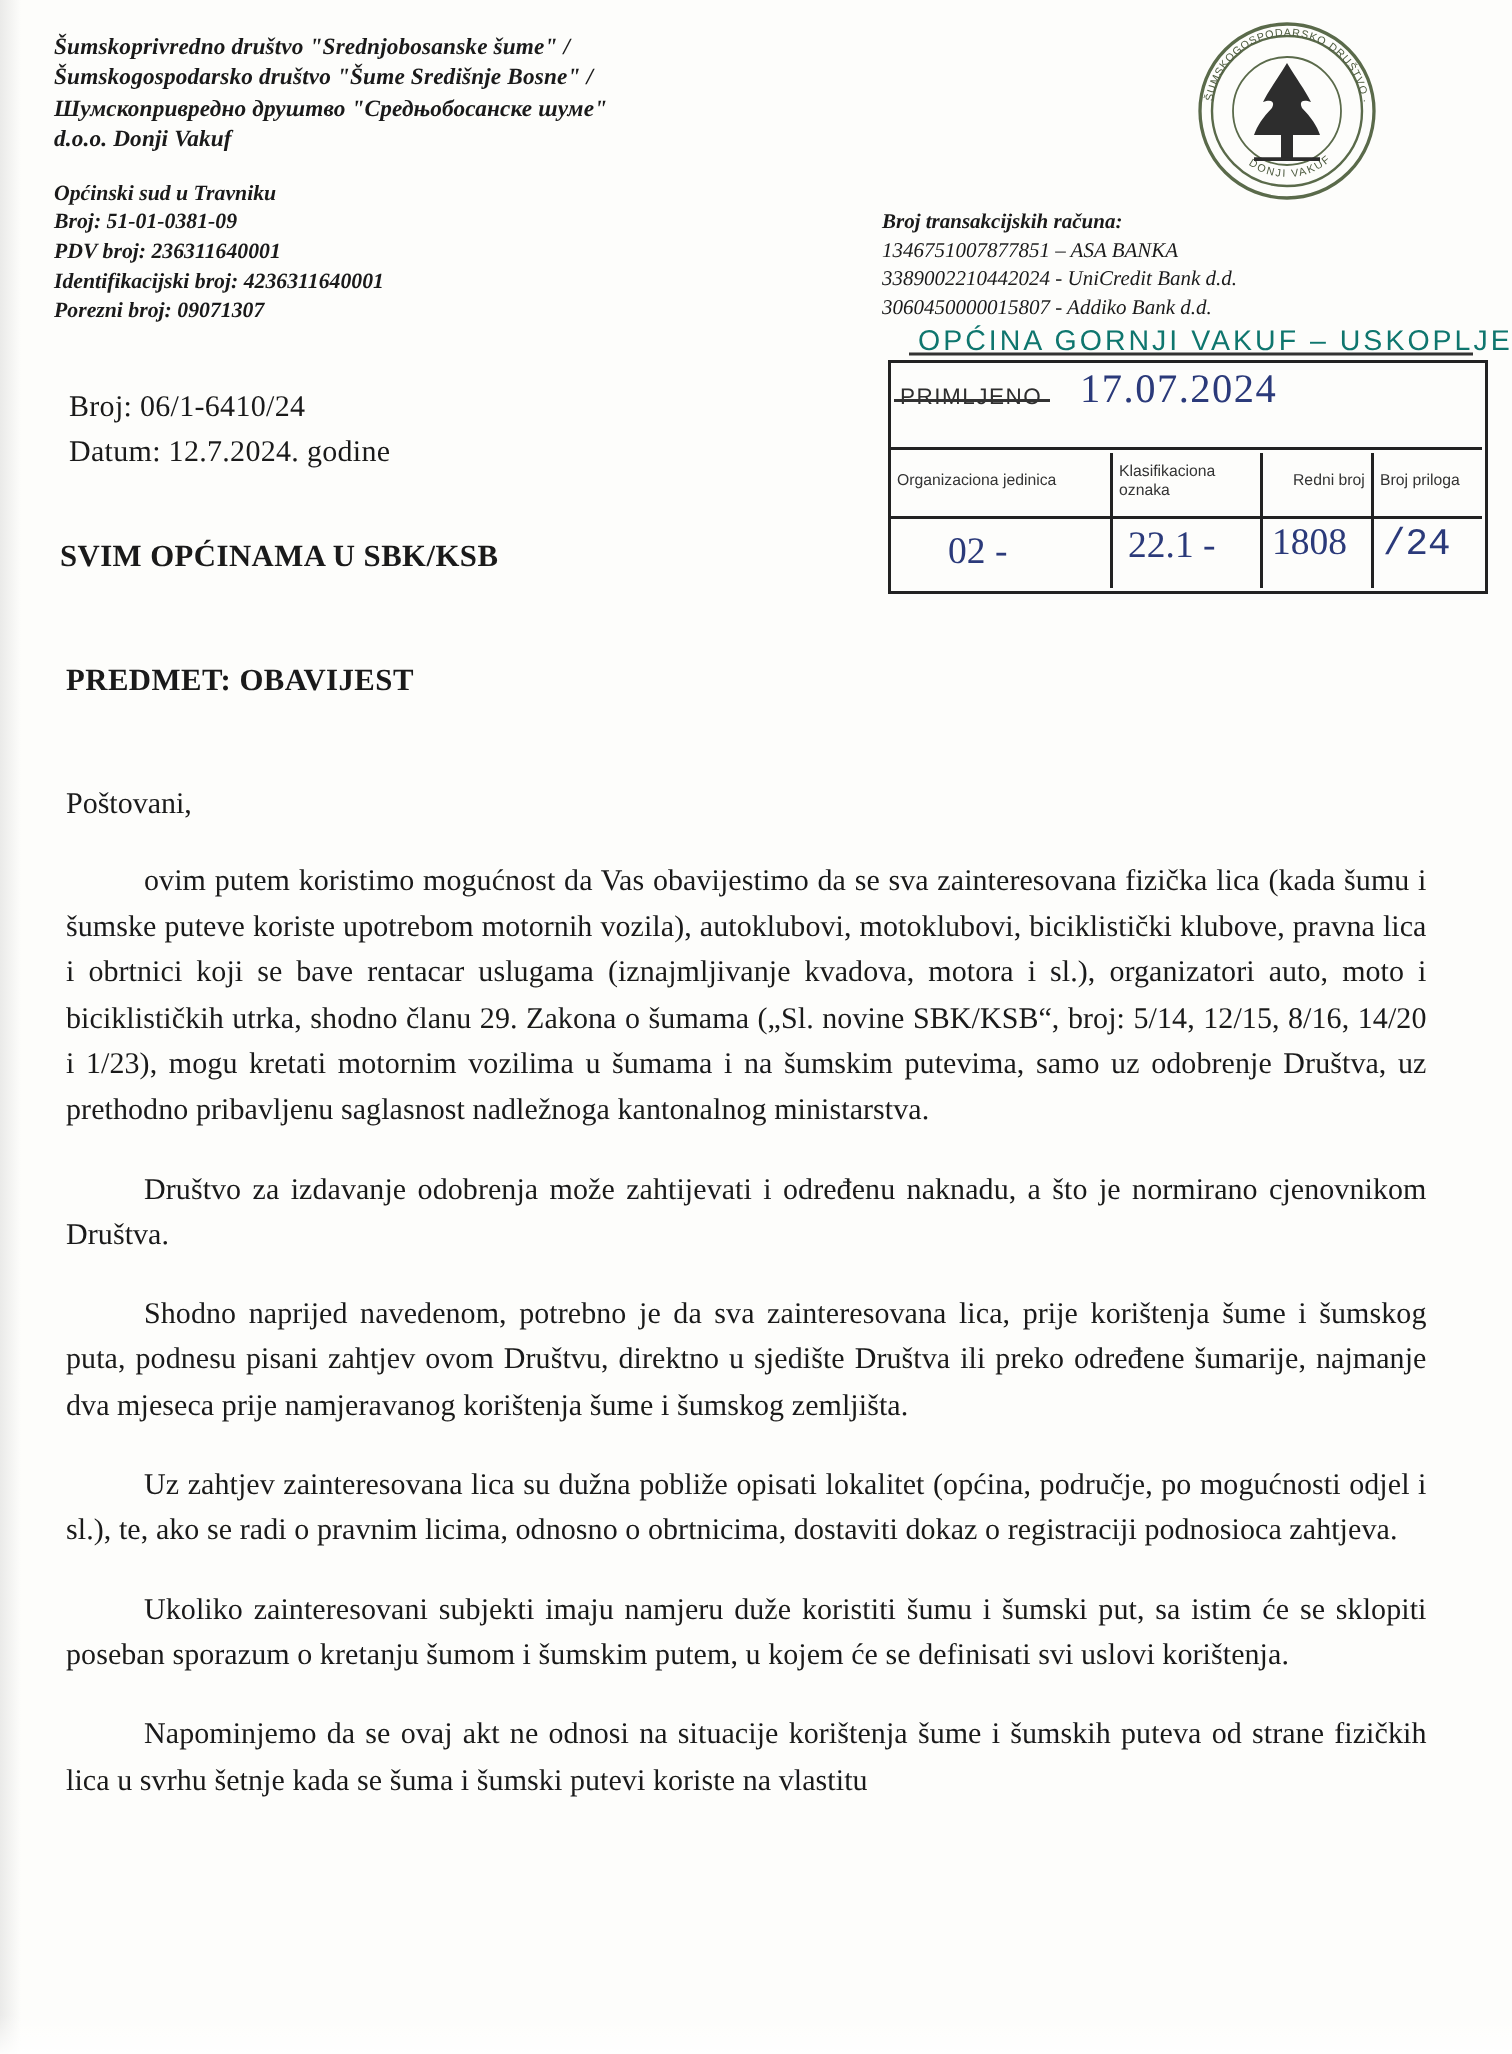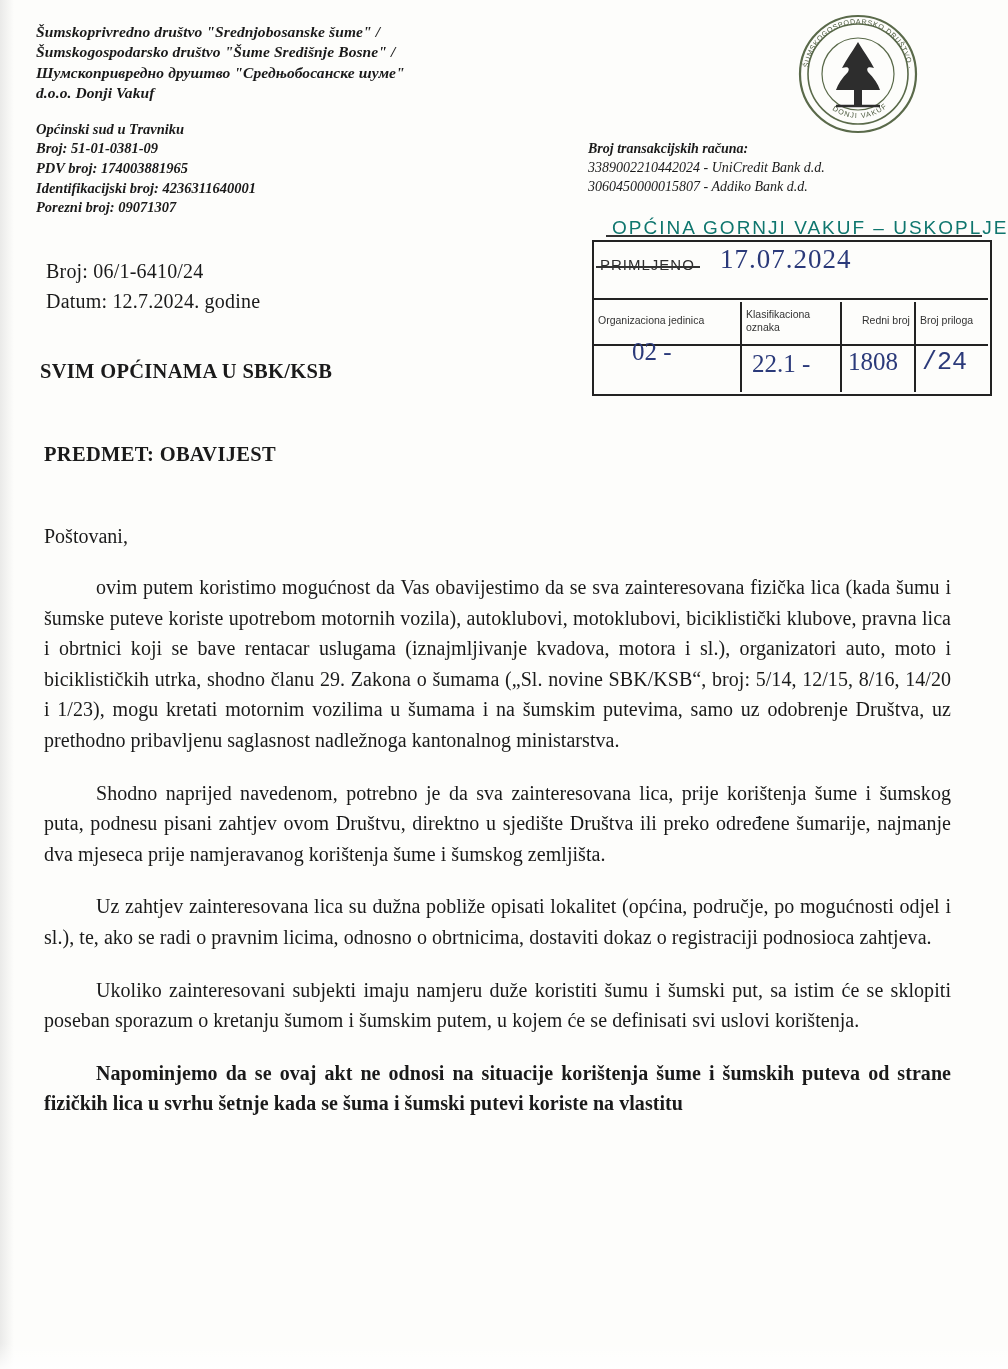--- a/index.html
+++ b/index.html
@@ -215,21 +215,20 @@
   .para {
     font-size: 20px;
     line-height: 1.53;
     text-align: justify;
     text-indent: 52px;
     margin: 0 11px 22px 0;
     letter-spacing: 0.05px;
   }
   .para.last {
     margin-bottom: 0;
-    font-weight: bold;
   }
   .fade-bottom {
     position: absolute;
     left: 0;
     bottom: 0;
     width: 1008px;
     height: 26px;
     background: linear-gradient(to bottom, rgba(255,255,255,0), rgba(255,255,255,0.85));
     pointer-events: none;
   }
@@ -248,21 +247,21 @@
 
   <div class="letterhead">
     <div class="lh-line">Šumskoprivredno društvo "Srednjobosanske šume" /</div>
     <div class="lh-line">Šumskogospodarsko društvo "Šume Središnje Bosne" /</div>
     <div class="lh-line">Шумскопривредно друштво "Средњобосанске шуме"</div>
     <div class="lh-line">d.o.o. Donji Vakuf</div>
 
     <div class="lh-block2">
       <div class="lh-line2">Općinski sud u Travniku</div>
       <div class="lh-line2">Broj: 51-01-0381-09</div>
-      <div class="lh-line2">PDV broj: 174003881965</div>
+      <div class="lh-line2">PDV broj: 236311640001</div>
       <div class="lh-line2">Identifikacijski broj: 4236311640001</div>
       <div class="lh-line2">Porezni broj: 09071307</div>
     </div>
   </div>
 
   <div class="logo">
     <svg width="132" height="132" viewBox="0 0 132 132" aria-hidden="true">
       <defs>
         <path id="arcTop" d="M 16,66 A 50,50 0 0 1 116,66"></path>
         <path id="arcBottom" d="M 22,66 A 44,44 0 0 0 110,66"></path>
@@ -279,20 +278,21 @@
       <g>
         <path d="M66 34 C60 44 54 52 50 60 C56 58 58 60 56 64 C50 70 46 76 44 82 L88 82 C86 76 82 70 76 64 C74 60 76 58 82 60 C78 52 72 44 66 34 Z" fill="#2d2d2d"></path>
         <rect x="62" y="80" width="8" height="18" fill="#2d2d2d"></rect>
         <path d="M44 98 L88 98" stroke="#2d2d2d" stroke-width="2.5"></path>
       </g>
     </svg>
   </div>
 
   <div class="banks">
     <div class="banks-title">Broj transakcijskih računa:</div>
+    <div class="bank-line">1346751007877851 – ASA BANKA</div>
     <div class="bank-line">3389002210442024 - UniCredit Bank d.d.</div>
     <div class="bank-line">3060450000015807 - Addiko Bank d.d.</div>
   </div>
 
   <div class="refblock">
     <div class="refline">Broj: 06/1-6410/24</div>
     <div class="refline">Datum: 12.7.2024. godine</div>
   </div>
 
   <div class="addressee">SVIM OPĆINAMA U SBK/KSB</div>
@@ -310,29 +310,30 @@
     <div class="stamp-col-labels"></div>
     <div class="stamp-vline" style="left:148px; top:80px; height:90px;"></div>
     <div class="stamp-vline" style="left:248px; top:80px; height:90px;"></div>
     <div class="stamp-vline" style="left:322px; top:80px; height:90px;"></div>
 
     <div class="stamp-lbl" style="left:6px; top:92px; width:136px;">Organizaciona jedinica</div>
     <div class="stamp-lbl" style="left:154px; top:86px; width:88px;">Klasifikaciona oznaka</div>
     <div class="stamp-lbl" style="left:270px; top:92px; width:66px;">Redni broj</div>
     <div class="stamp-lbl" style="left:328px; top:92px; width:66px;">Broj priloga</div>
 
-    <div class="stamp-val" style="left:40px; top:116px;">02 -</div>
+    <div class="stamp-val" style="left:40px; top:132px;">02 -</div>
     <div class="stamp-val" style="left:160px; top:128px;">22.1 -</div>
     <div class="stamp-val" style="left:256px; top:126px;">1808</div>
     <div class="stamp-val" style="left:330px; top:126px;font-family:Liberation Mono, monospace;">/24</div>
   </div>
 
   <div class="body">
     <div class="greeting">Poštovani,</div>
     <p class="para">ovim putem  koristimo mogućnost da Vas  obavijestimo da se sva zainteresovana fizička lica (kada šumu i šumske puteve koriste upotrebom motornih vozila),       autoklubovi, motoklubovi, biciklistički klubove, pravna lica i obrtnici koji se bave rentacar uslugama (iznajmljivanje kvadova, motora i sl.), organizatori auto, moto i biciklističkih utrka, shodno članu 29. Zakona o šumama („Sl. novine SBK/KSB“,  broj: 5/14, 12/15, 8/16, 14/20 i 1/23), mogu  kretati   motornim vozilima u šumama i na šumskim putevima, samo uz odobrenje Društva, uz prethodno pribavljenu saglasnost nadležnoga kantonalnog ministarstva.</p>
+    <p class="para">Društvo za izdavanje odobrenja može zahtijevati i određenu naknadu, a što je normirano cjenovnikom Društva.</p>
     <p class="para">Shodno naprijed navedenom, potrebno je da sva zainteresovana lica, prije korištenja šume i šumskog puta, podnesu pisani zahtjev ovom Društvu, direktno u sjedište Društva ili preko određene šumarije,  najmanje dva mjeseca prije namjeravanog korištenja šume i šumskog zemljišta.</p>
     <p class="para">Uz zahtjev zainteresovana lica su dužna pobliže opisati lokalitet (općina, područje, po mogućnosti odjel i sl.), te, ako se radi o pravnim licima, odnosno o obrtnicima,  dostaviti dokaz o registraciji podnosioca zahtjeva.</p>
     <p class="para">Ukoliko zainteresovani subjekti imaju namjeru duže koristiti šumu i šumski put, sa istim će se sklopiti poseban sporazum o kretanju šumom i šumskim putem, u kojem će se definisati svi uslovi korištenja.</p>
     <p class="para last">Napominjemo da se ovaj akt ne odnosi na situacije  korištenja šume i  šumskih puteva od strane fizičkih lica u svrhu šetnje  kada se šuma i šumski putevi koriste na vlastitu</p>
   </div>
 
   <div class="edge-left"></div>
   <div class="fade-bottom"></div>
 </div>
 

